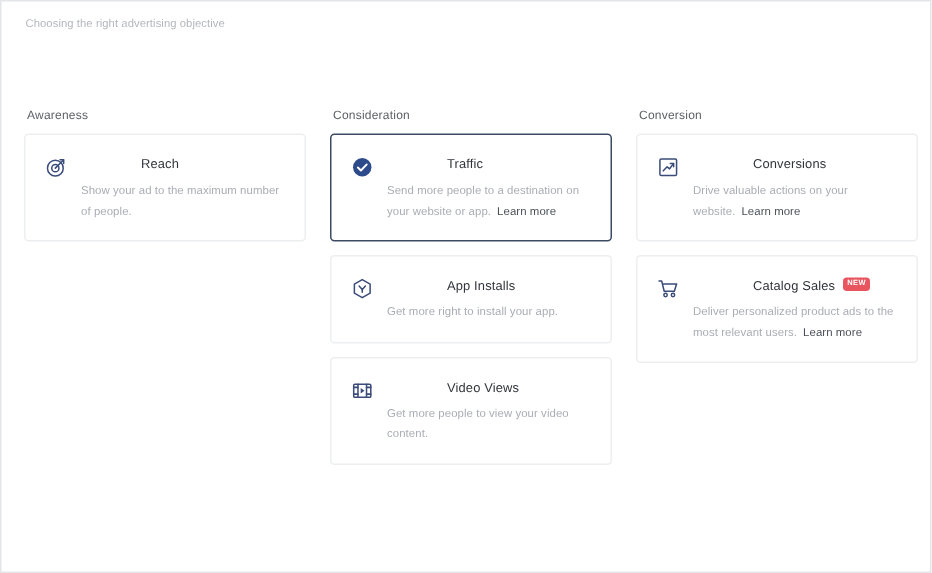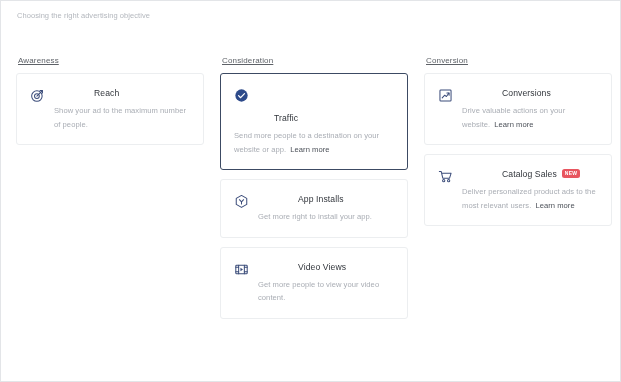--- a/index.html
+++ b/index.html
@@ -55,42 +55,40 @@
     gap: 16px;
   }
   .column {
     width: 188px;
     flex: 0 0 188px;
   }
   .column-header {
     font-size: 8px;
     color: #5d6167;
     line-height: 11px;
-    margin: 0 0 7px 2px;
+    margin: 16px 0 7px 2px;
     letter-spacing: .15px;
-    text-decoration: underline;
   }
 
   
   .card {
     position: relative;
     box-sizing: border-box;
     background: #ffffff;
     border: 1px solid #eceef0;
     border-radius: 3px;
     padding: 13px 12px 13px 13px;
     margin-bottom: 9px;
     display: flex;
     align-items: flex-start;
     gap: 9px;
   }
   .card.selected {
     border: 1.4px solid #3c4a63;
     border-radius: 3px;
-    flex-direction: column;
   }
   .card-icon {
     flex: 0 0 auto;
     width: 15px;
     height: 15px;
     margin-top: 1px;
     color: #3b4c7a;
     display: block;
   }
   .card-icon svg { display: block; width: 15px; height: 15px; }

